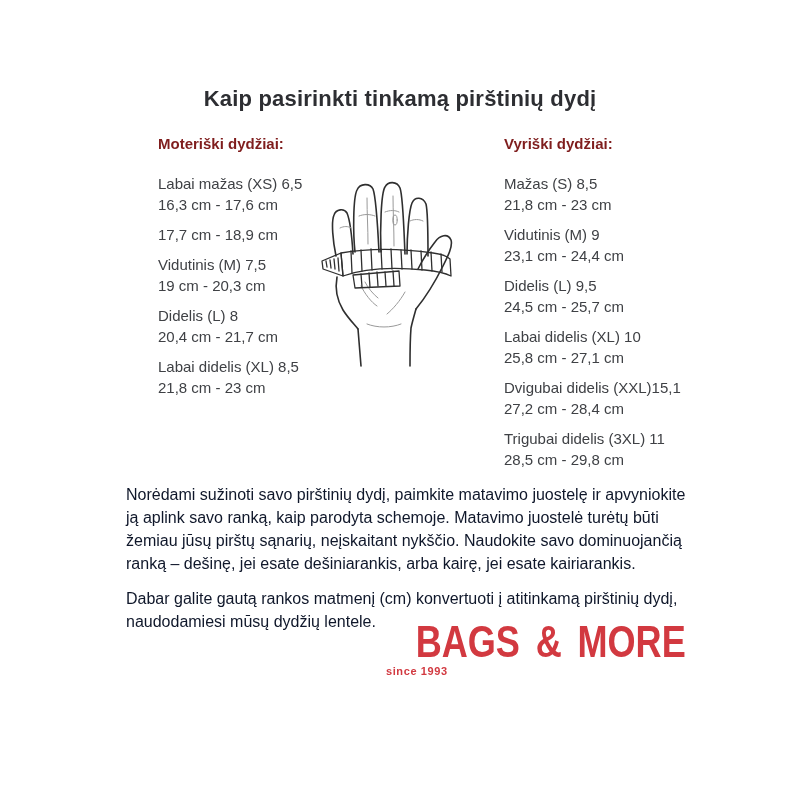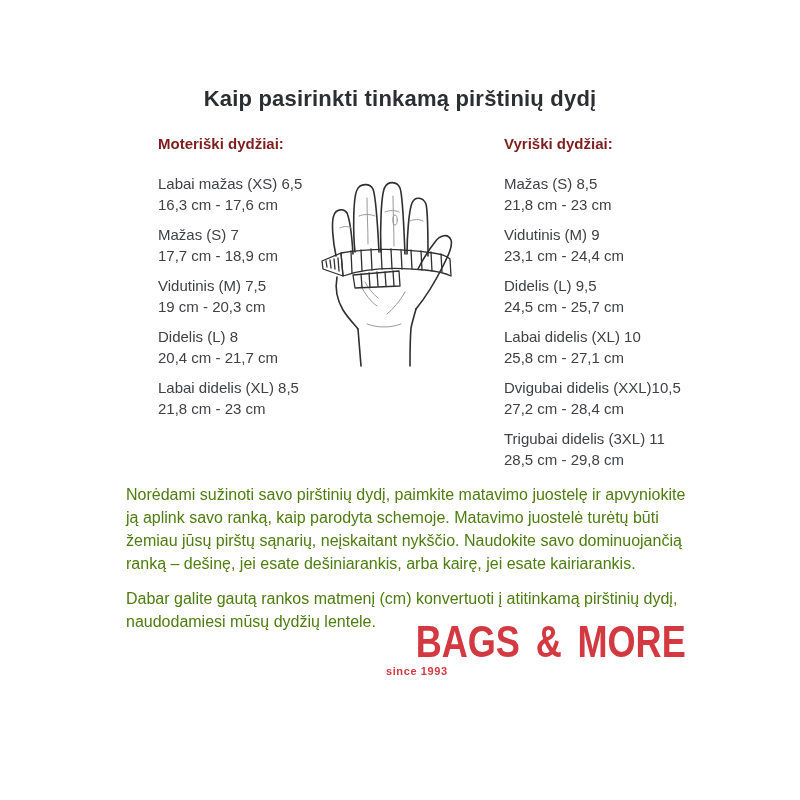--- a/index.html
+++ b/index.html
@@ -11,21 +11,21 @@
     position:absolute;top:86px;left:0;width:800px;margin:0;text-align:center;
     font-size:22px;font-weight:700;color:#2d2e32;letter-spacing:0.2px;
   }
   .col{position:absolute;top:136px;}
   .col-women{left:158px;width:215px;}
   .col-men{left:504px;width:230px;}
   .col-header{margin:0 0 21px 0;font-size:15px;font-weight:700;color:#7f1d1d;line-height:16px;}
   .size-entry{margin-bottom:9px;}
   .size-name,.size-range{font-size:15px;line-height:21px;color:#3f4145;}
   .illustration{position:absolute;left:315px;top:176px;width:150px;height:195px;}
-  .para{position:absolute;left:126px;width:580px;margin:0;font-size:16px;line-height:23px;color:#4d7c0f;}
+  .para{position:absolute;left:126px;width:580px;margin:0;font-size:16px;line-height:23px;color:#0f172a;}
   .para1{top:483px;}
   .para2{top:587px;}
   .logo{position:absolute;left:386px;top:620px;width:266px;text-align:left;}
   .logo-text{
     display:inline-block;font-size:44px;font-weight:800;color:#d23940;
     letter-spacing:0px;word-spacing:7px;line-height:44px;white-space:nowrap;
     transform:scaleX(0.82);transform-origin:50% 50%;
   }
   .logo-tagline{margin-top:1px;font-size:11px;font-weight:700;color:#d23940;letter-spacing:0.6px;}
 </style>
@@ -36,21 +36,20 @@
 
   <h1 class="title">Kaip pasirinkti tinkamą pirštinių dydį</h1>
 
   <section class="col col-women">
     <h2 class="col-header">Moteriški dydžiai:</h2>
     <div class="size-entry">
       <div class="size-name">Labai mažas (XS) 6,5</div>
       <div class="size-range">16,3 cm - 17,6 cm</div>
     </div>
     <div class="size-entry">
-      <div class="size-name">Mažas (S) 7</div>
       <div class="size-range">17,7 cm - 18,9 cm</div>
     </div>
     <div class="size-entry">
       <div class="size-name">Vidutinis (M) 7,5</div>
       <div class="size-range">19 cm - 20,3 cm</div>
     </div>
     <div class="size-entry">
       <div class="size-name">Didelis (L) 8</div>
       <div class="size-range">20,4 cm - 21,7 cm</div>
     </div>
@@ -72,21 +71,21 @@
     </div>
     <div class="size-entry">
       <div class="size-name">Didelis (L) 9,5</div>
       <div class="size-range">24,5 cm - 25,7 cm</div>
     </div>
     <div class="size-entry">
       <div class="size-name">Labai didelis (XL) 10</div>
       <div class="size-range">25,8 cm - 27,1 cm</div>
     </div>
     <div class="size-entry">
-      <div class="size-name">Dvigubai didelis (XXL)10,5</div>
+      <div class="size-name">Dvigubai didelis (XXL)15,1</div>
       <div class="size-range">27,2 cm - 28,4 cm</div>
     </div>
     <div class="size-entry">
       <div class="size-name">Trigubai didelis (3XL) 11</div>
       <div class="size-range">28,5 cm - 29,8 cm</div>
     </div>
   </section>
 
   <svg class="illustration" viewBox="0 0 150 195" fill="none" stroke-linecap="round" stroke-linejoin="round">
     <g stroke="#2f2f2f" stroke-width="1.6">

